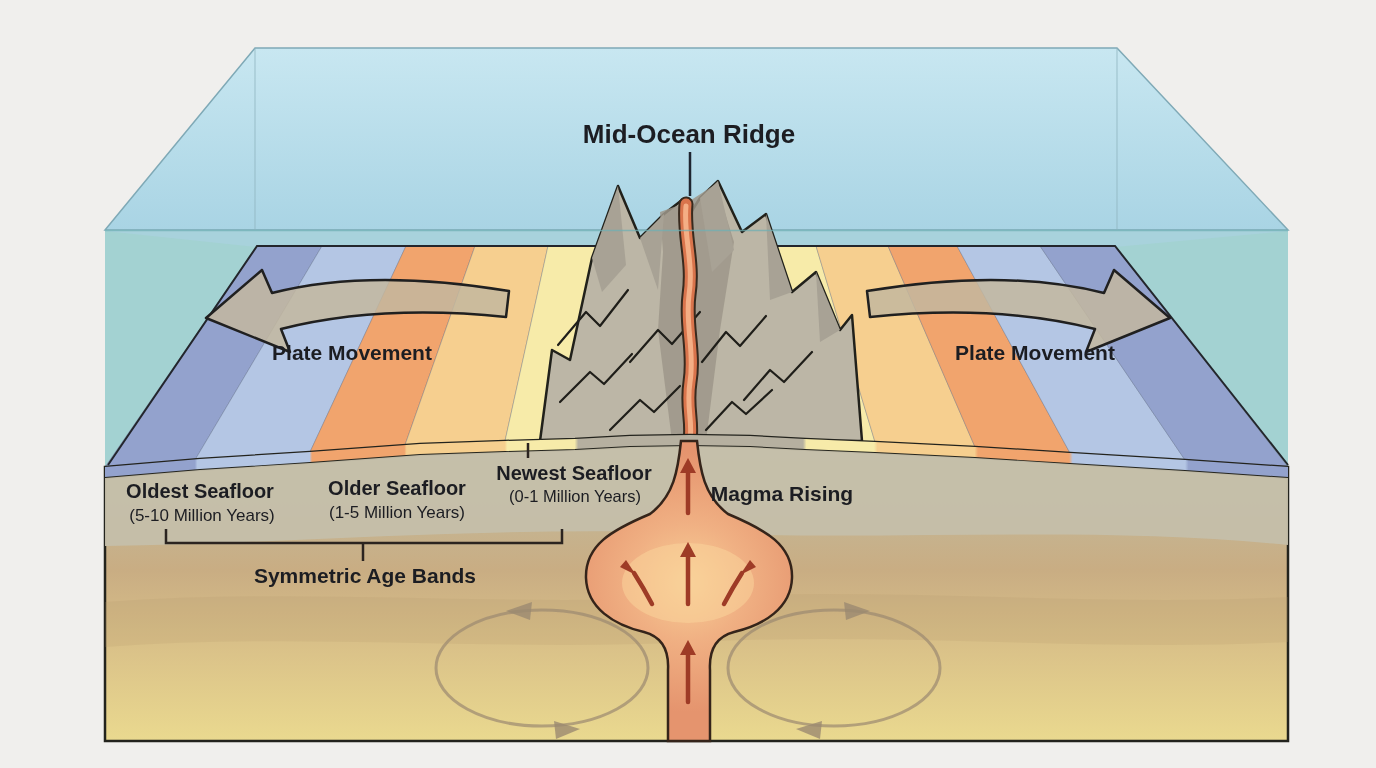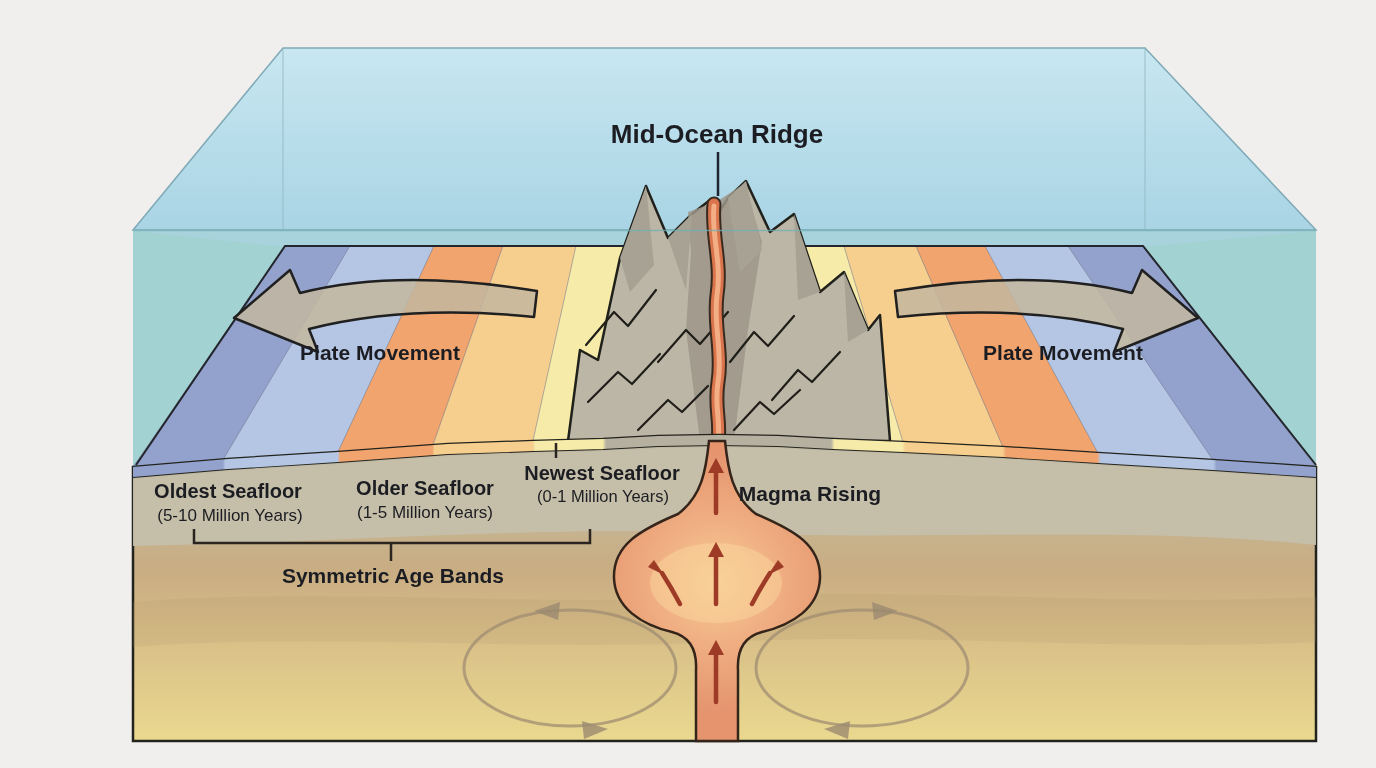--- a/index.html
+++ b/index.html
@@ -1,16 +1,16 @@
 <!DOCTYPE html>
 <html><head>
 <meta charset="utf-8">
 <style>
   html,body{margin:0;padding:0;background:#f0efed;width:1376px;height:768px;overflow:hidden;}
-  .stage{position:relative;width:1196px;height:768px;font-family:"Liberation Sans",sans-serif;margin-left:28px;}
+  .stage{position:relative;width:1196px;height:768px;font-family:"Liberation Sans",sans-serif;}
   svg{display:block;}
   text{font-family:"Liberation Sans","DejaVu Sans",sans-serif;fill:#1c1d22;}
   .lbl-bold{font-weight:bold;}
 </style>
 </head>
 <body>
 
 <div class="stage">
 <svg width="1376" height="768" viewBox="0 0 1376 768">
   <defs>

